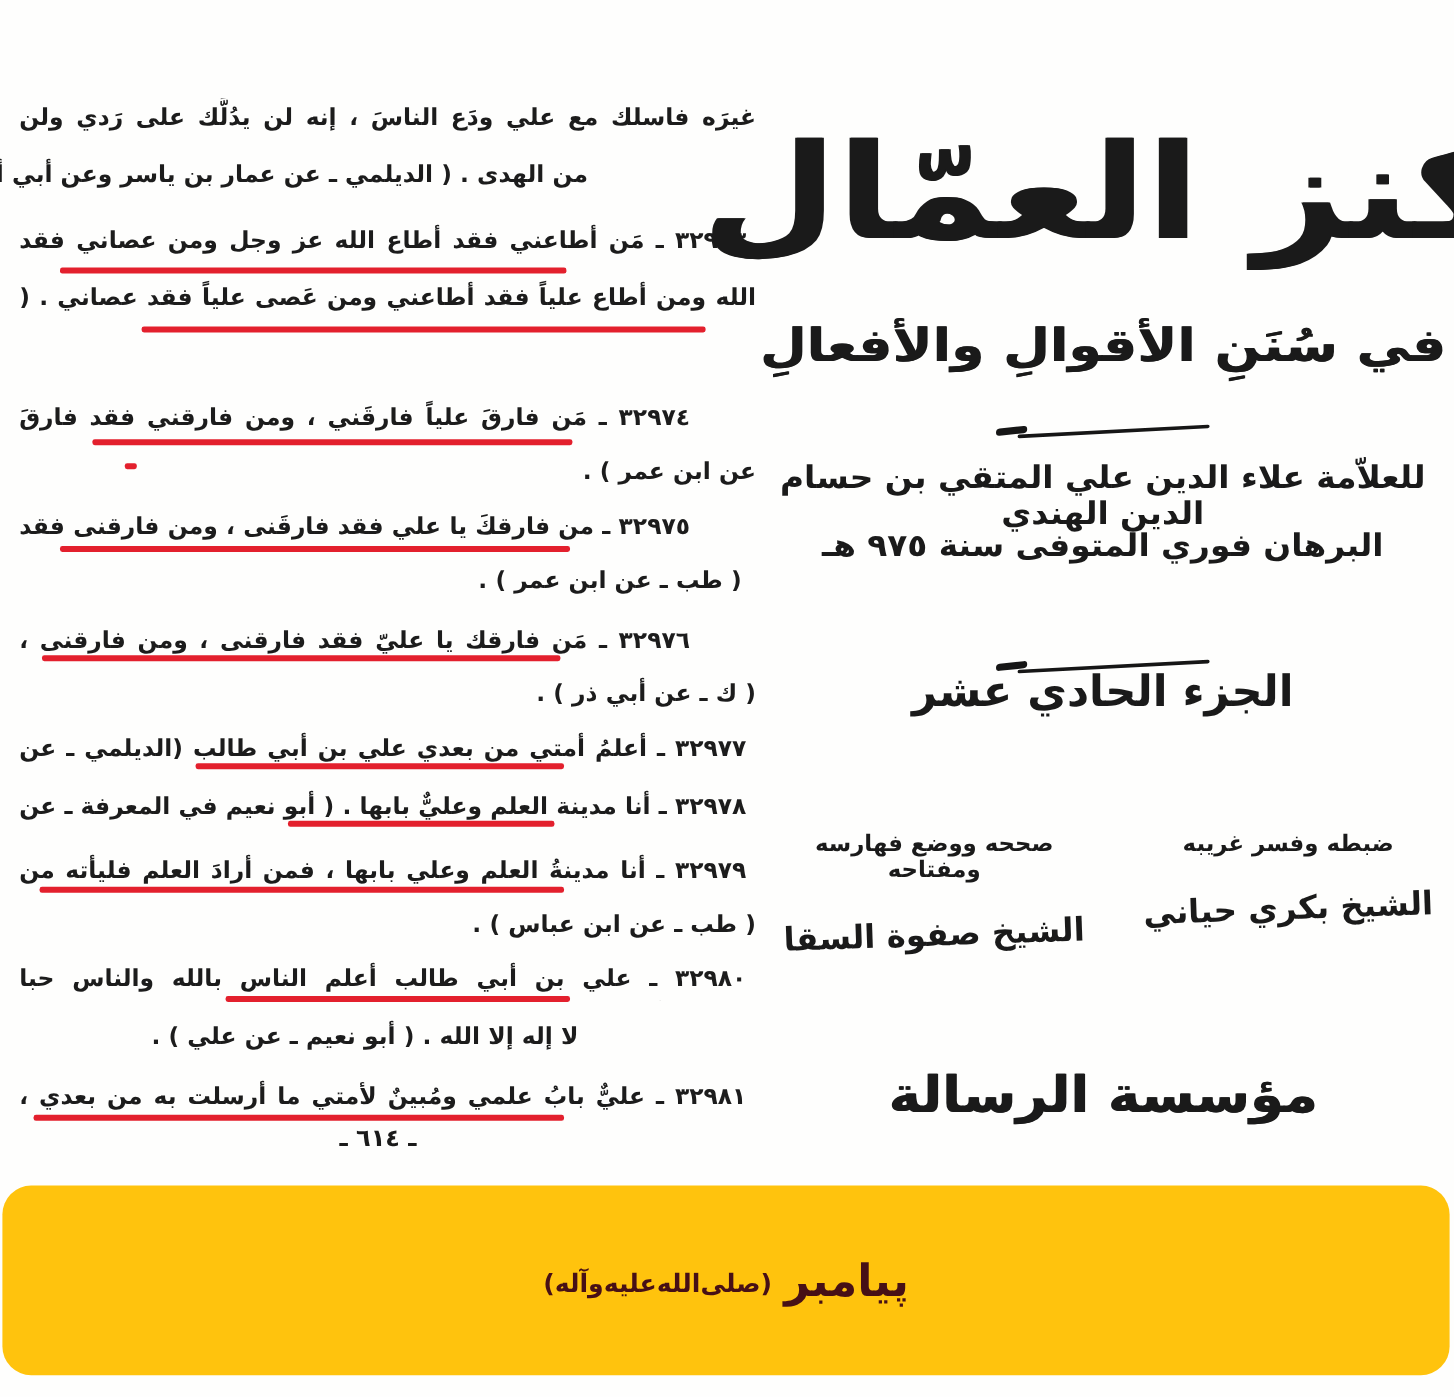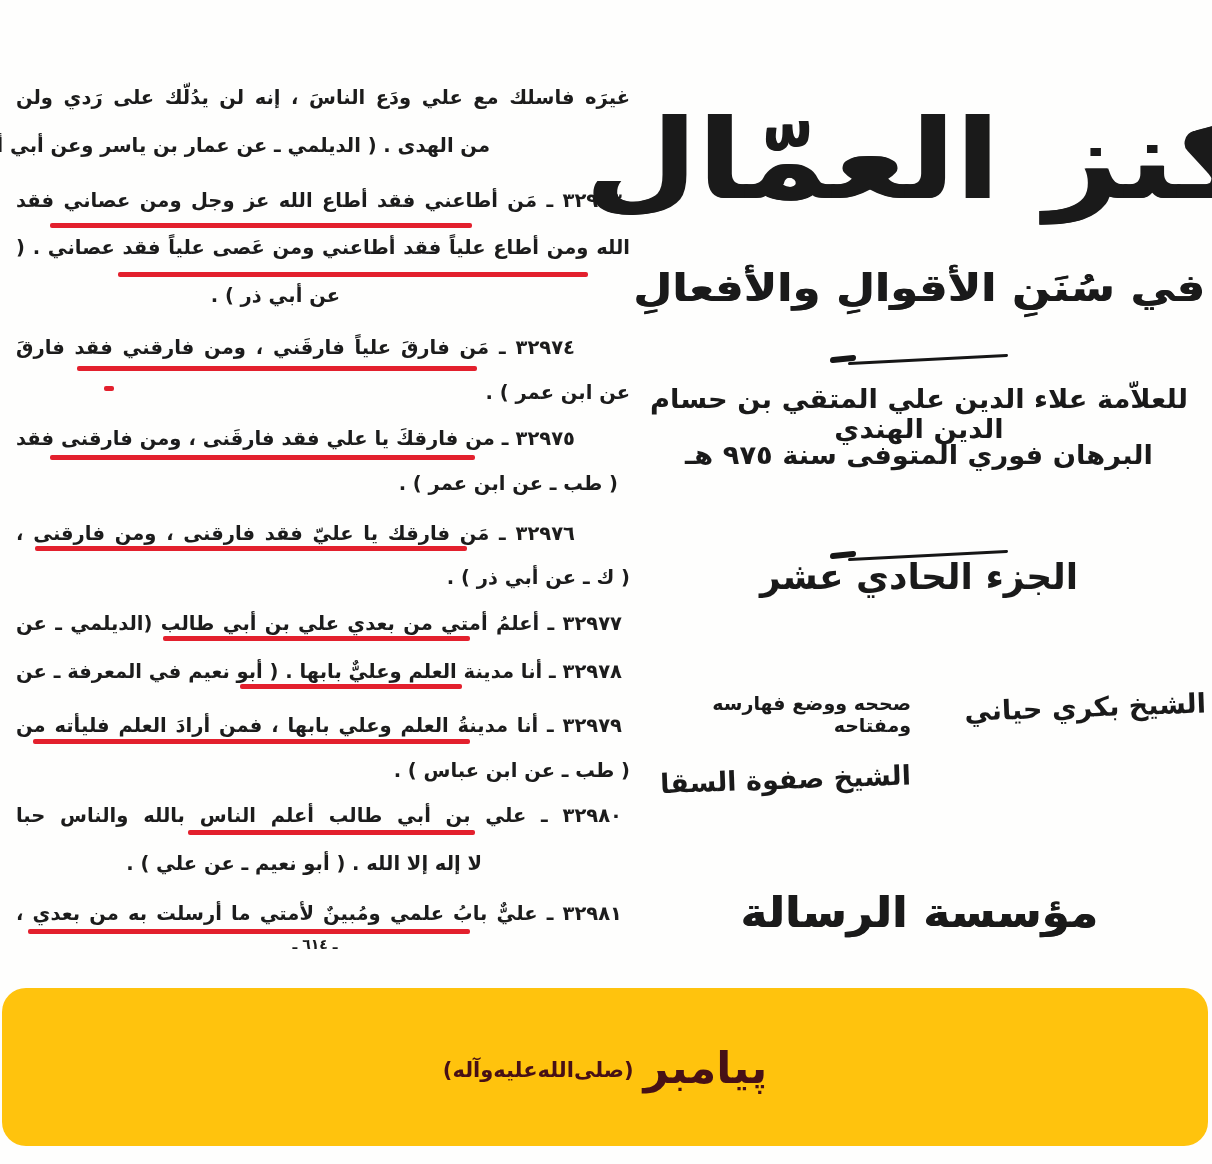--- a/index.html
+++ b/index.html
@@ -9,65 +9,64 @@
   
   .left-page{position:absolute;left:0;top:0;width:630px;height:978px;direction:rtl;}
   .scan-line{
     position:absolute;left:16px;right:0;height:34px;line-height:32px;
     font-size:19.5px;font-weight:bold;color:#1c1c1c;
     white-space:nowrap;overflow:visible;direction:rtl;text-align:right;
   }
   .scan-line.just{white-space:normal;text-align:justify;text-align-last:justify;overflow:hidden;}
   .redline{position:absolute;height:5px;background:#e3202d;border-radius:2px;}
   .pgnum{position:absolute;left:0;top:936px;width:630px;text-align:center;
-         font-size:14px;font-weight:bold;letter-spacing:2px;}
+         font-size:20px;font-weight:bold;letter-spacing:2px;}
 
   
   .rp{position:absolute;left:630px;width:578px;text-align:center;direction:rtl;}
   .rp-title{top:58px;height:210px;line-height:205px;font-size:110px;font-weight:bold;
             transform:scaleX(1.18);text-shadow:1px 0 0 currentColor;}
   .rp-subtitle{top:266px;font-size:38px;font-weight:bold;transform:scaleX(1.18);
                text-shadow:.6px 0 0 currentColor;}
   .orn{top:0;display:flex;justify-content:center;align-items:center;height:14px;}
   .orn i{display:block;width:160px;height:3px;background:#161616;border-radius:2px;transform:skewY(-3deg);}
   .orn b{display:block;width:26px;height:6px;background:#161616;border-radius:3px;margin-right:-8px;transform:skewY(-6deg);}
   .rp-byline1{top:384px;font-size:26px;font-weight:bold;transform:scaleX(1.05);}
   .rp-byline2{top:440px;font-size:26px;font-weight:bold;transform:scaleX(1.05);}
   .rp-volume{top:556px;font-size:36px;font-weight:bold;}
   .credits{position:absolute;left:640px;top:692px;width:560px;display:flex;direction:rtl;
            justify-content:space-between;padding:0 6px;}
-  .credit{width:265px;text-align:right;}
+  .credit{width:265px;text-align:center;}
   .credit .role{font-size:19px;font-weight:bold;margin-bottom:28px;}
   .credit .cname{font-size:27px;font-weight:bold;transform:rotate(-2deg);}
   .rp-publisher{top:888px;font-size:42px;font-weight:bold;transform:scaleX(1.08);
                 text-shadow:.8px 0 0 currentColor;}
 
   
   .banner{
     position:absolute;left:2px;top:988px;width:1206px;height:158px;
     background:#ffc30d;border-radius:24px;
     display:flex;align-items:center;justify-content:center;
     direction:rtl;color:#471016;gap:10px;
   }
-  .banner .lead{font-size:44px;font-weight:bold;}
+  .banner .lead{font-size:37px;font-weight:bold;}
   .banner .paren{font-size:21px;font-weight:bold;padding-top:6px;}
   .banner .saying{font-size:41px;font-weight:bold;}
 </style>
 </head>
 <body>
 
 <div class="page">
 
   <div class="left-page">
     <div class="pgnum">ـ ٦١٤ ـ</div>
   <div class="scan-line just" style="top: 82px; right: 0px;">غيرَه فاسلك مع علي ودَع الناسَ ، إنه لن يدُلَّك على رَدي ولن يخرجك</div>
       <div class="scan-line" style="top: 130px; right: 140px;">من الهدى . ( الديلمي ـ عن عمار بن ياسر وعن أبي أيوب ) .</div>
       <div class="scan-line just" style="top: 185px; right: 8px;">٣٢٩٧٣ ـ  مَن أطاعني فقد أطاع الله عز وجل ومن عصاني فقد عصى</div>
       <div class="scan-line just" style="top: 232px; right: 0px;">الله ومن أطاع علياً فقد أطاعني ومن عَصى علياً فقد عصاني . ( ك ـ</div>
-      <div class="scan-line" style="top: 280px; right: 290px;">عن أبي ذر ) .</div>
       <div class="scan-line just" style="top: 332px; right: 55px;">٣٢٩٧٤ ـ  مَن فارقَ علياً فارقَني ، ومن فارقني فقد فارقَ اللهَ . ( طب</div>
       <div class="scan-line" style="top: 377px; right: 0px;">عن ابن عمر ) .</div>
       <div class="scan-line just" style="top: 423px; right: 55px;">٣٢٩٧٥ ـ  من فارقكَ يا علي فقد فارقَنى ، ومن فارقنى فقد فارق اللهَ .</div>
       <div class="scan-line" style="top: 468px; right: 12px;">( طب ـ عن ابن عمر ) .</div>
       <div class="scan-line just" style="top: 518px; right: 55px;">٣٢٩٧٦ ـ  مَن فارقك يا عليّ فقد فارقنى ، ومن فارقنى ،  فقد فارق اللهَ</div>
       <div class="scan-line" style="top: 562px; right: 0px;">( ك ـ عن أبي ذر ) .</div>
       <div class="scan-line just" style="top: 608px; right: 8px;">٣٢٩٧٧ ـ  أعلمُ أمتي من بعدي علي بن أبي طالب (الديلمي ـ عن سلمان).</div>
       <div class="scan-line just" style="top: 656px; right: 8px;">٣٢٩٧٨ ـ  أنا مدينة العلم وعليٌّ بابها . ( أبو نعيم في المعرفة ـ عن علي) .</div>
       <div class="scan-line just" style="top: 710px; right: 8px;">٣٢٩٧٩ ـ  أنا مدينةُ العلم وعلي بابها ، فمن أرادَ العلم فليأته من  بابه .</div>
       <div class="scan-line" style="top: 755px; right: 0px;">( طب ـ عن ابن عباس ) .</div>
@@ -100,20 +99,21 @@
 
   <div class="rp orn" style="top:548px">
       <i></i>
       <b></b>
     </div>
 
   <div class="rp rp-volume">الجزء الحادي عشر</div>
 
   <div class="credits">
       <div class="credit">
+        <div class="role">ضبطه وفسر غريبه</div>
         <div class="cname">الشيخ بكري حياني</div>
       </div>
       <div class="credit">
         <div class="role">صححه ووضع فهارسه ومفتاحه</div>
         <div class="cname">الشيخ صفوة السقا</div>
       </div>
     </div>
 
   <div class="rp rp-publisher">مؤسسة الرسالة</div>
 

